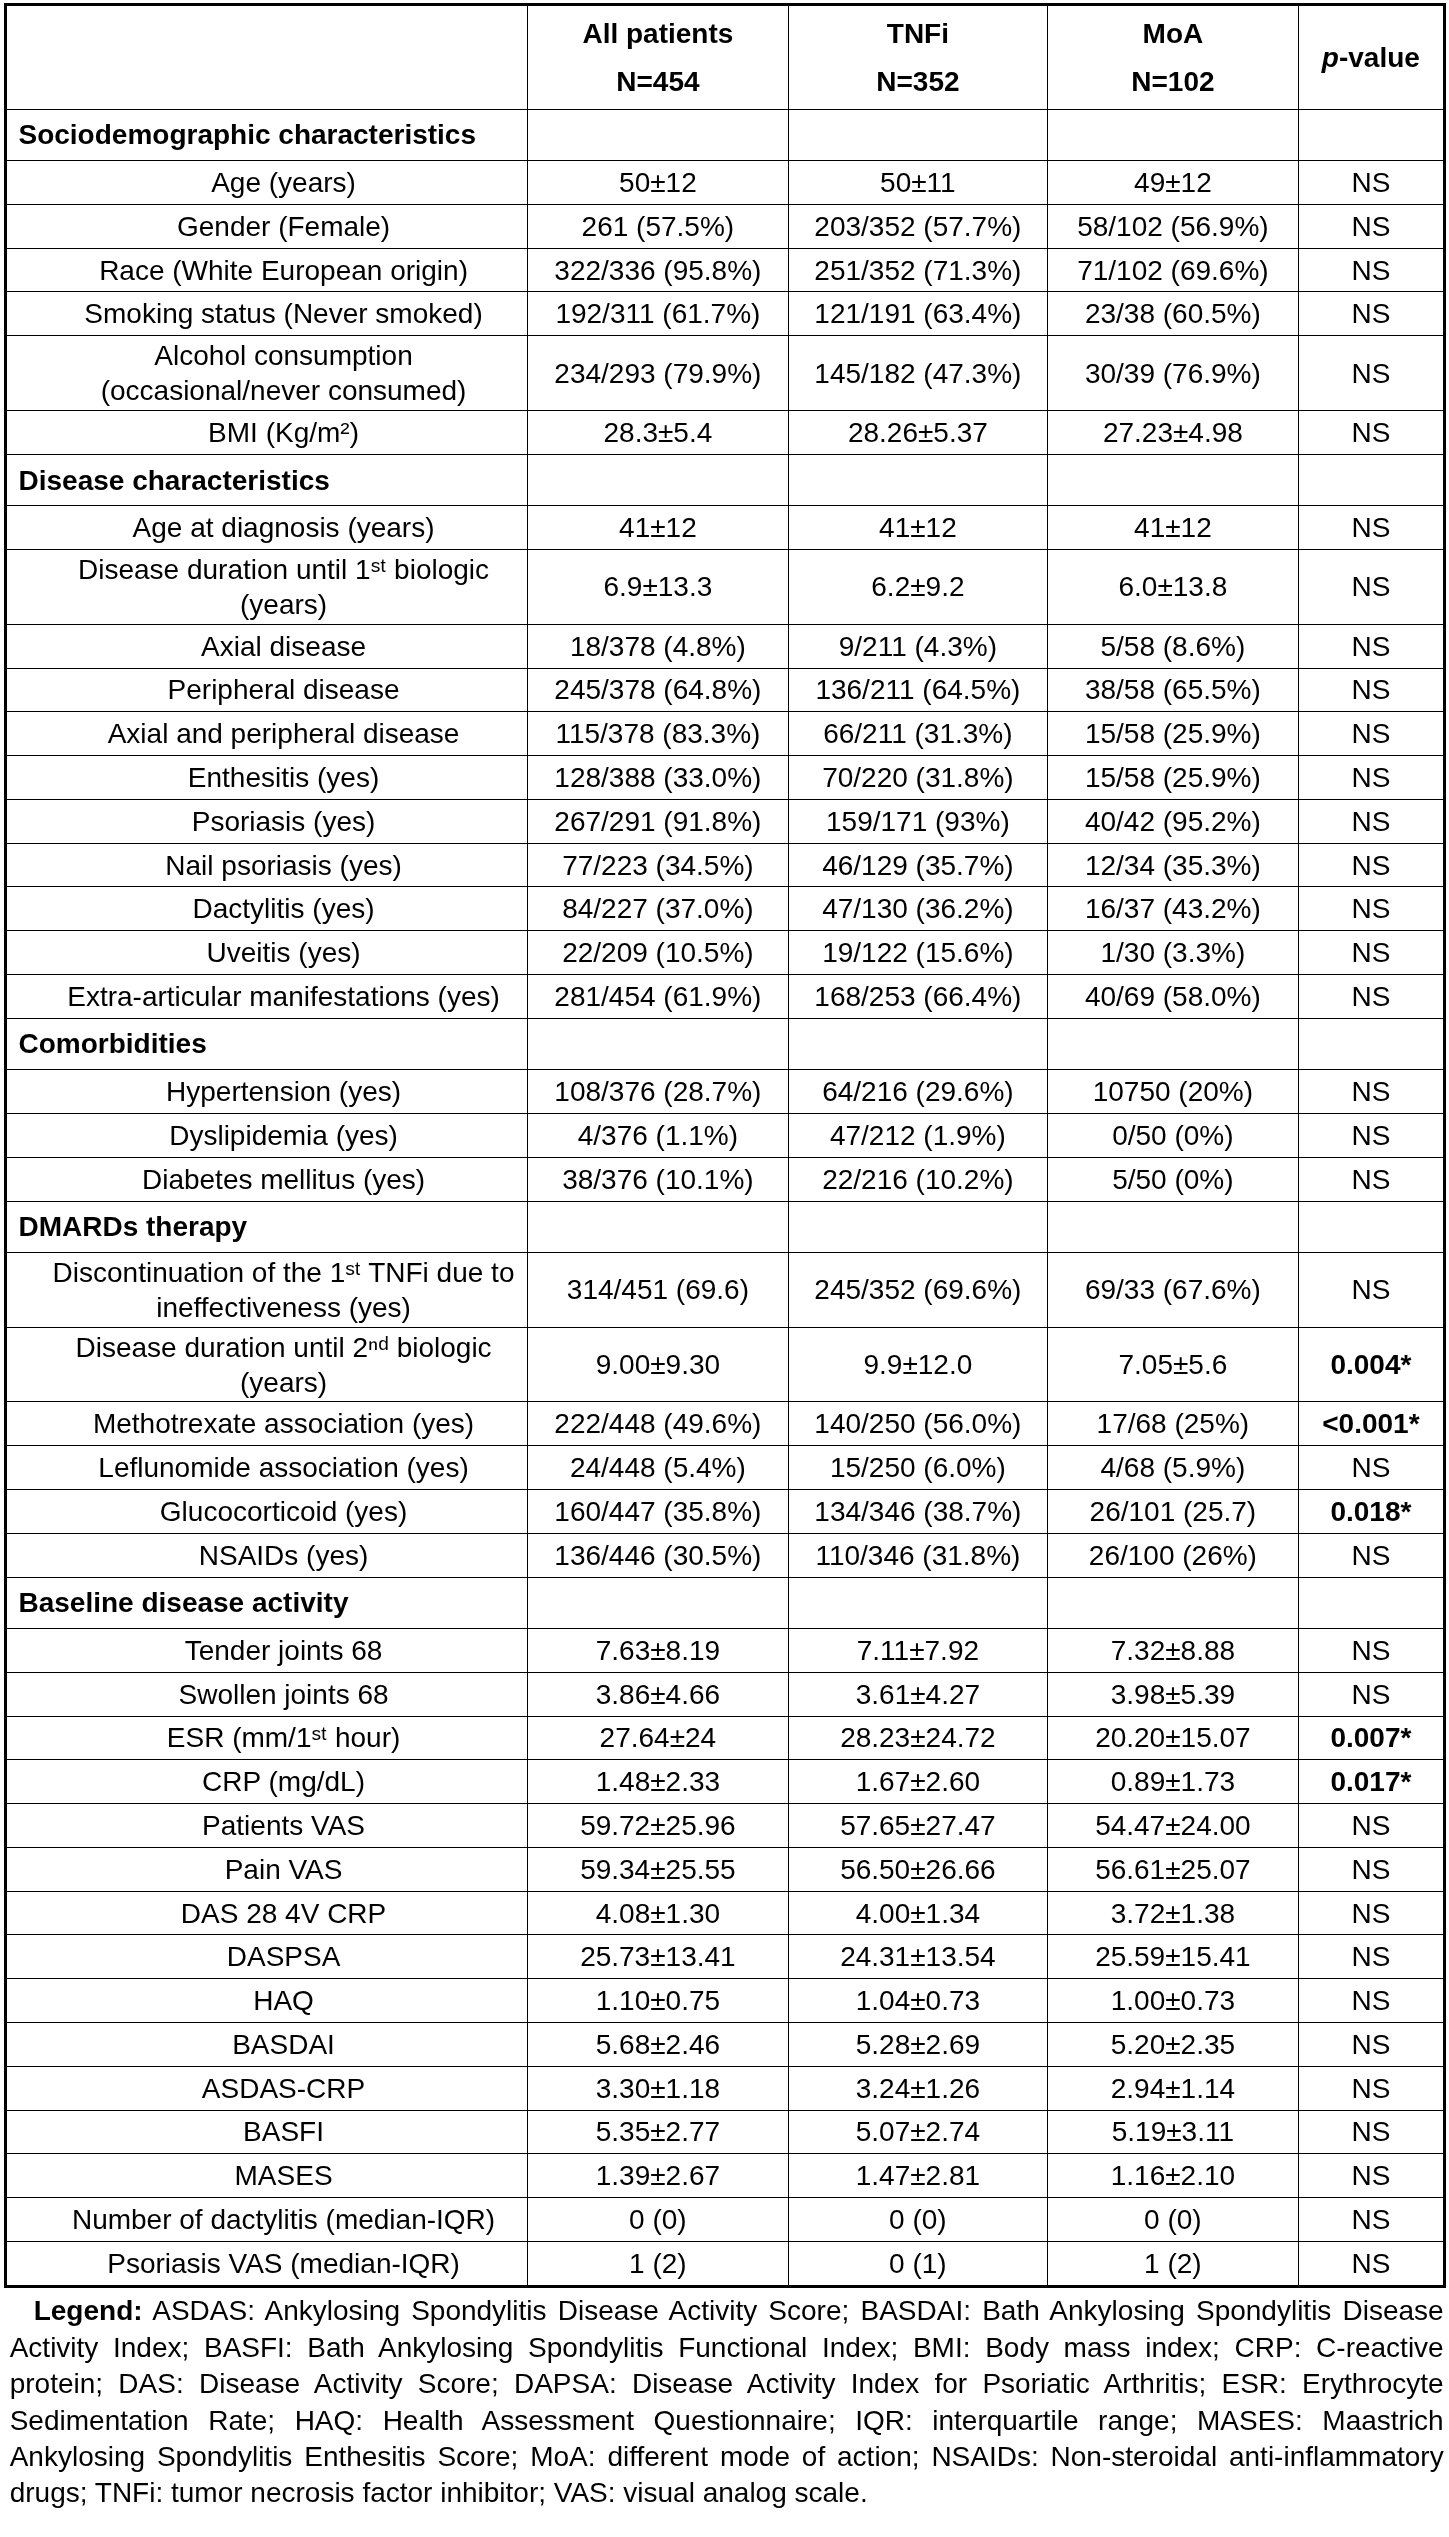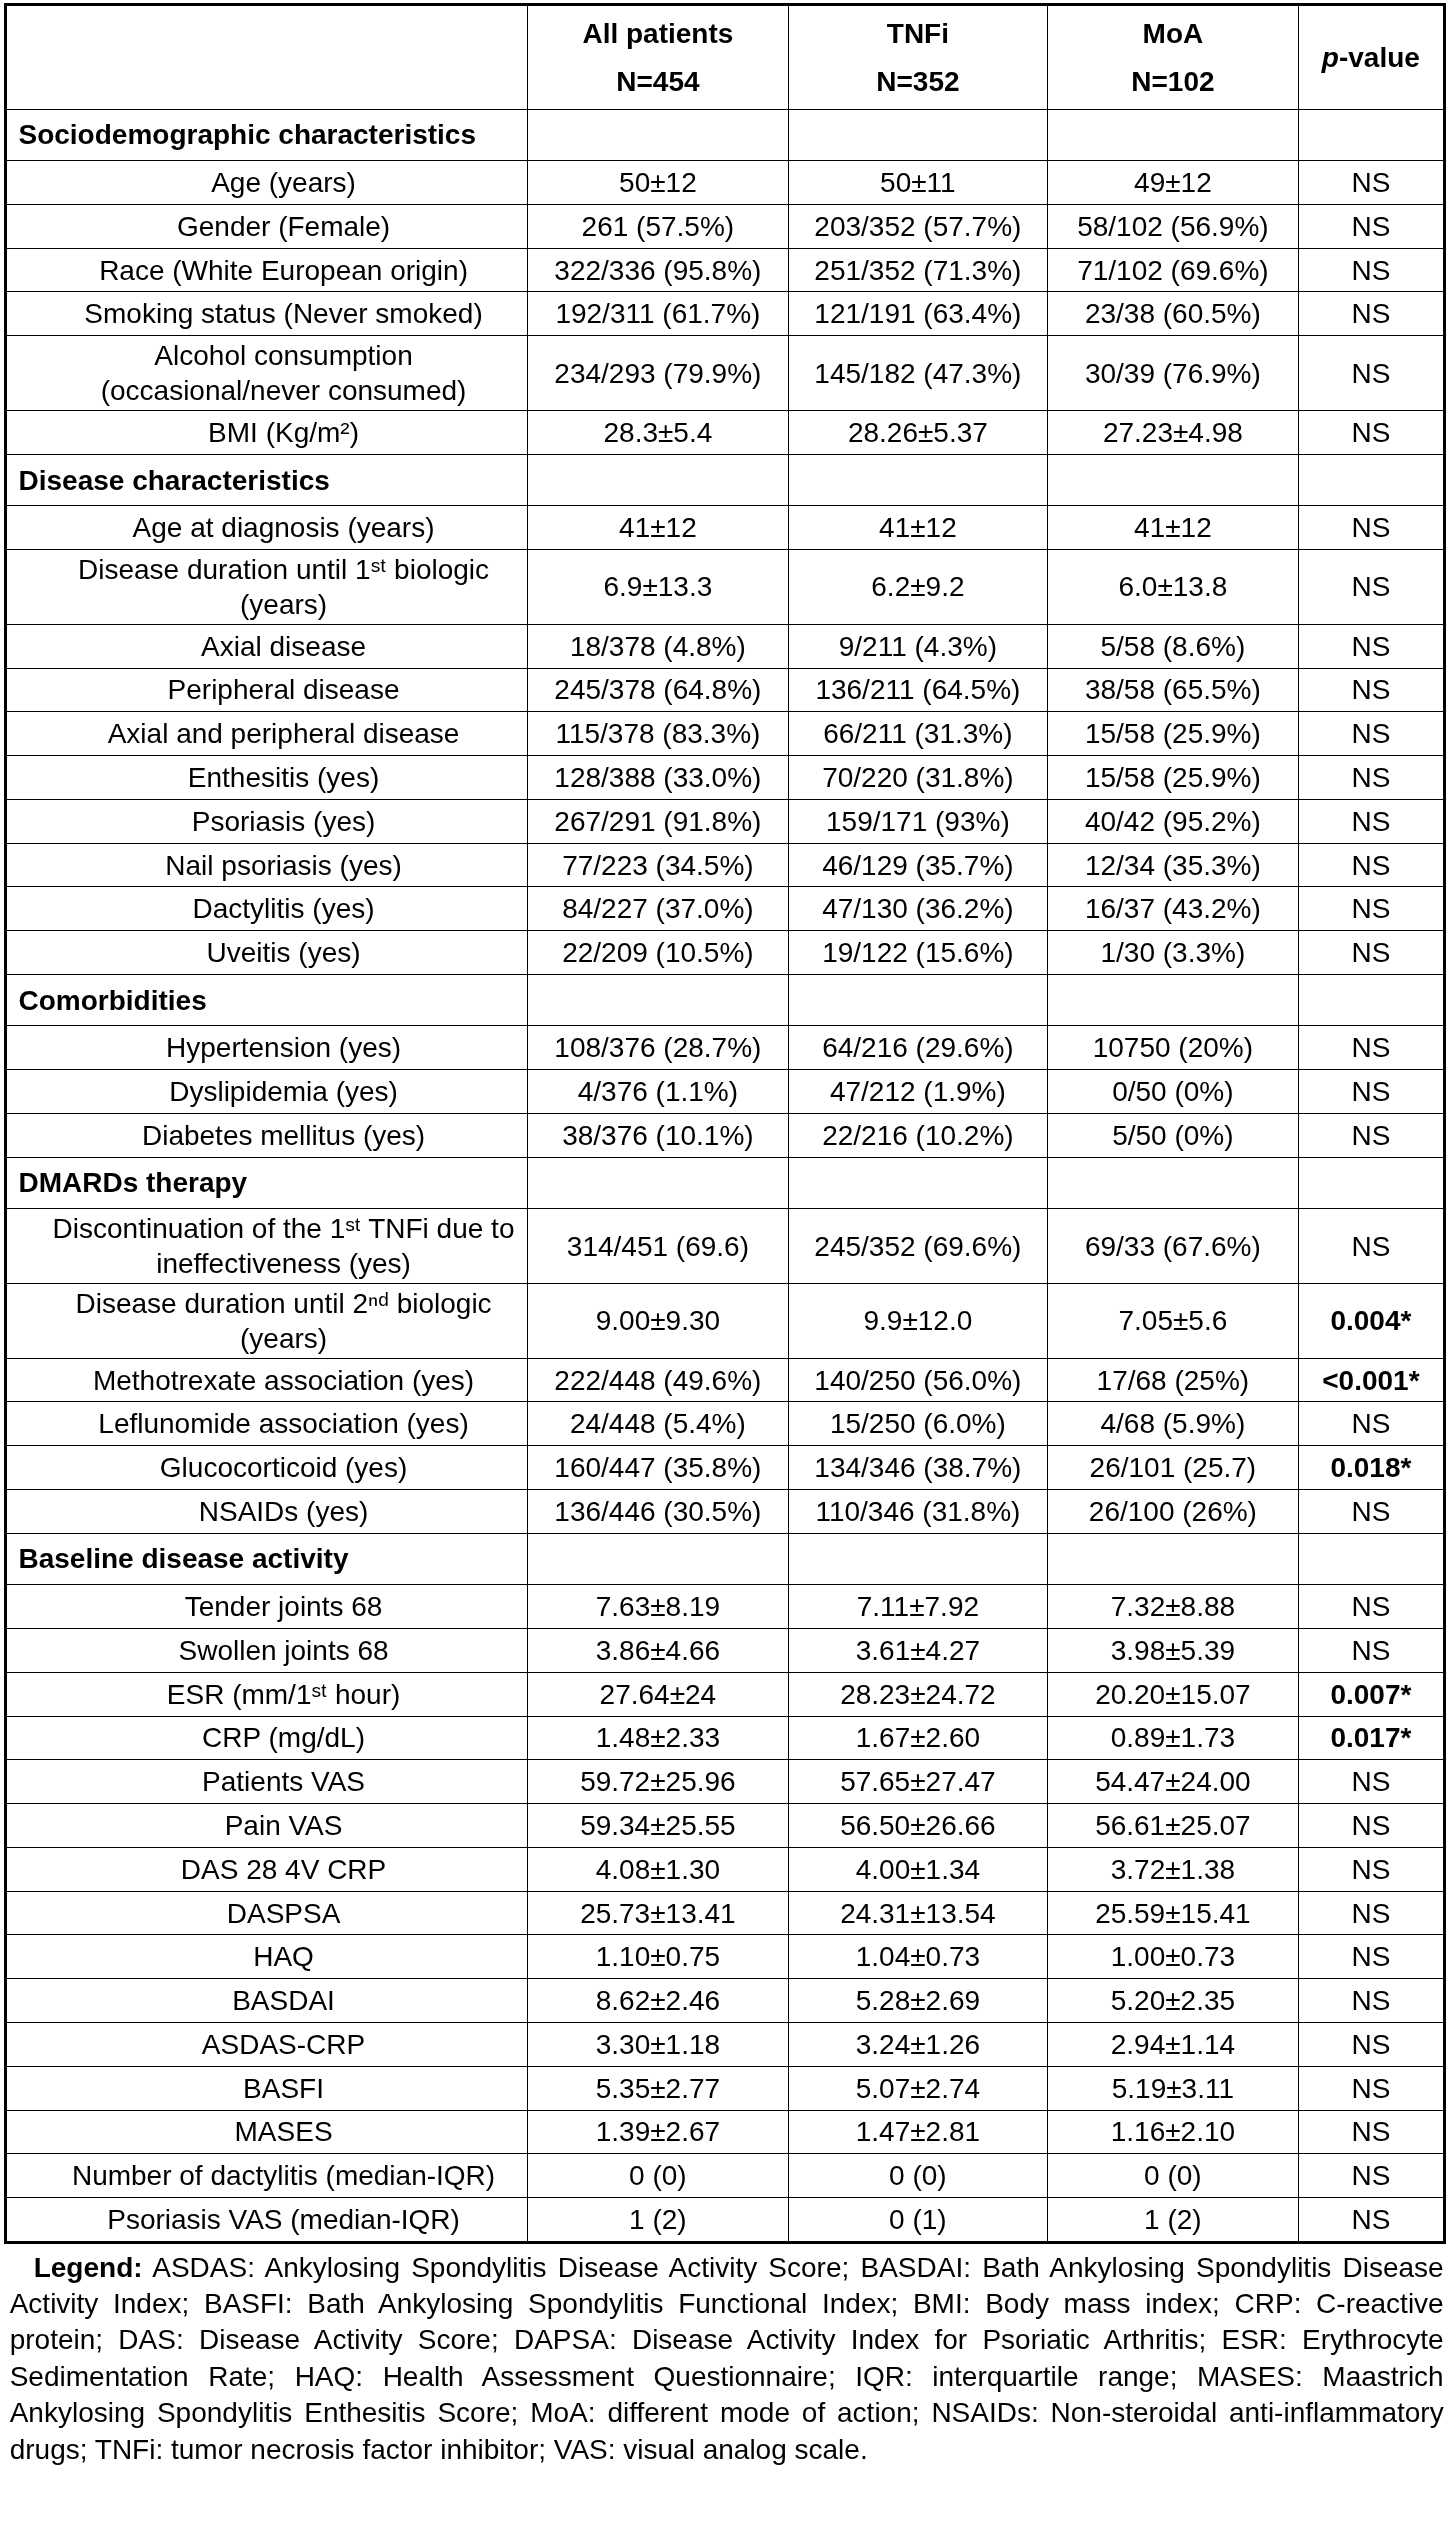--- a/index.html
+++ b/index.html
@@ -246,20 +246,27 @@
 
   <tr class="data">
     <td class="lbl">Uveitis (yes)</td>
     <td class="val">22/209 (10.5%)</td>
     <td class="val">19/122 (15.6%)</td>
     <td class="val">1/30 (3.3%)</td>
     <td class="pv">NS</td>
   </tr>
 
 
+  <tr class="data">
+    <td class="lbl">Extra-articular manifestations (yes)</td>
+    <td class="val">281/454 (61.9%)</td>
+    <td class="val">168/253 (66.4%)</td>
+    <td class="val">40/69 (58.0%)</td>
+    <td class="pv">NS</td>
+  </tr>
 
   <tr class="section">
     <td class="sect">Comorbidities</td>
     <td></td>
     <td></td>
     <td></td>
     <td></td>
   </tr>
 
   <tr class="data">
@@ -418,21 +425,21 @@
   <tr class="data">
     <td class="lbl">HAQ</td>
     <td class="val">1.10±0.75</td>
     <td class="val">1.04±0.73</td>
     <td class="val">1.00±0.73</td>
     <td class="pv">NS</td>
   </tr>
 
   <tr class="data">
     <td class="lbl">BASDAI</td>
-    <td class="val">8.62±2.46</td>
+    <td class="val">5.68±2.46</td>
     <td class="val">5.28±2.69</td>
     <td class="val">5.20±2.35</td>
     <td class="pv">NS</td>
   </tr>
 
   <tr class="data">
     <td class="lbl">ASDAS-CRP</td>
     <td class="val">3.30±1.18</td>
     <td class="val">3.24±1.26</td>
     <td class="val">2.94±1.14</td>

